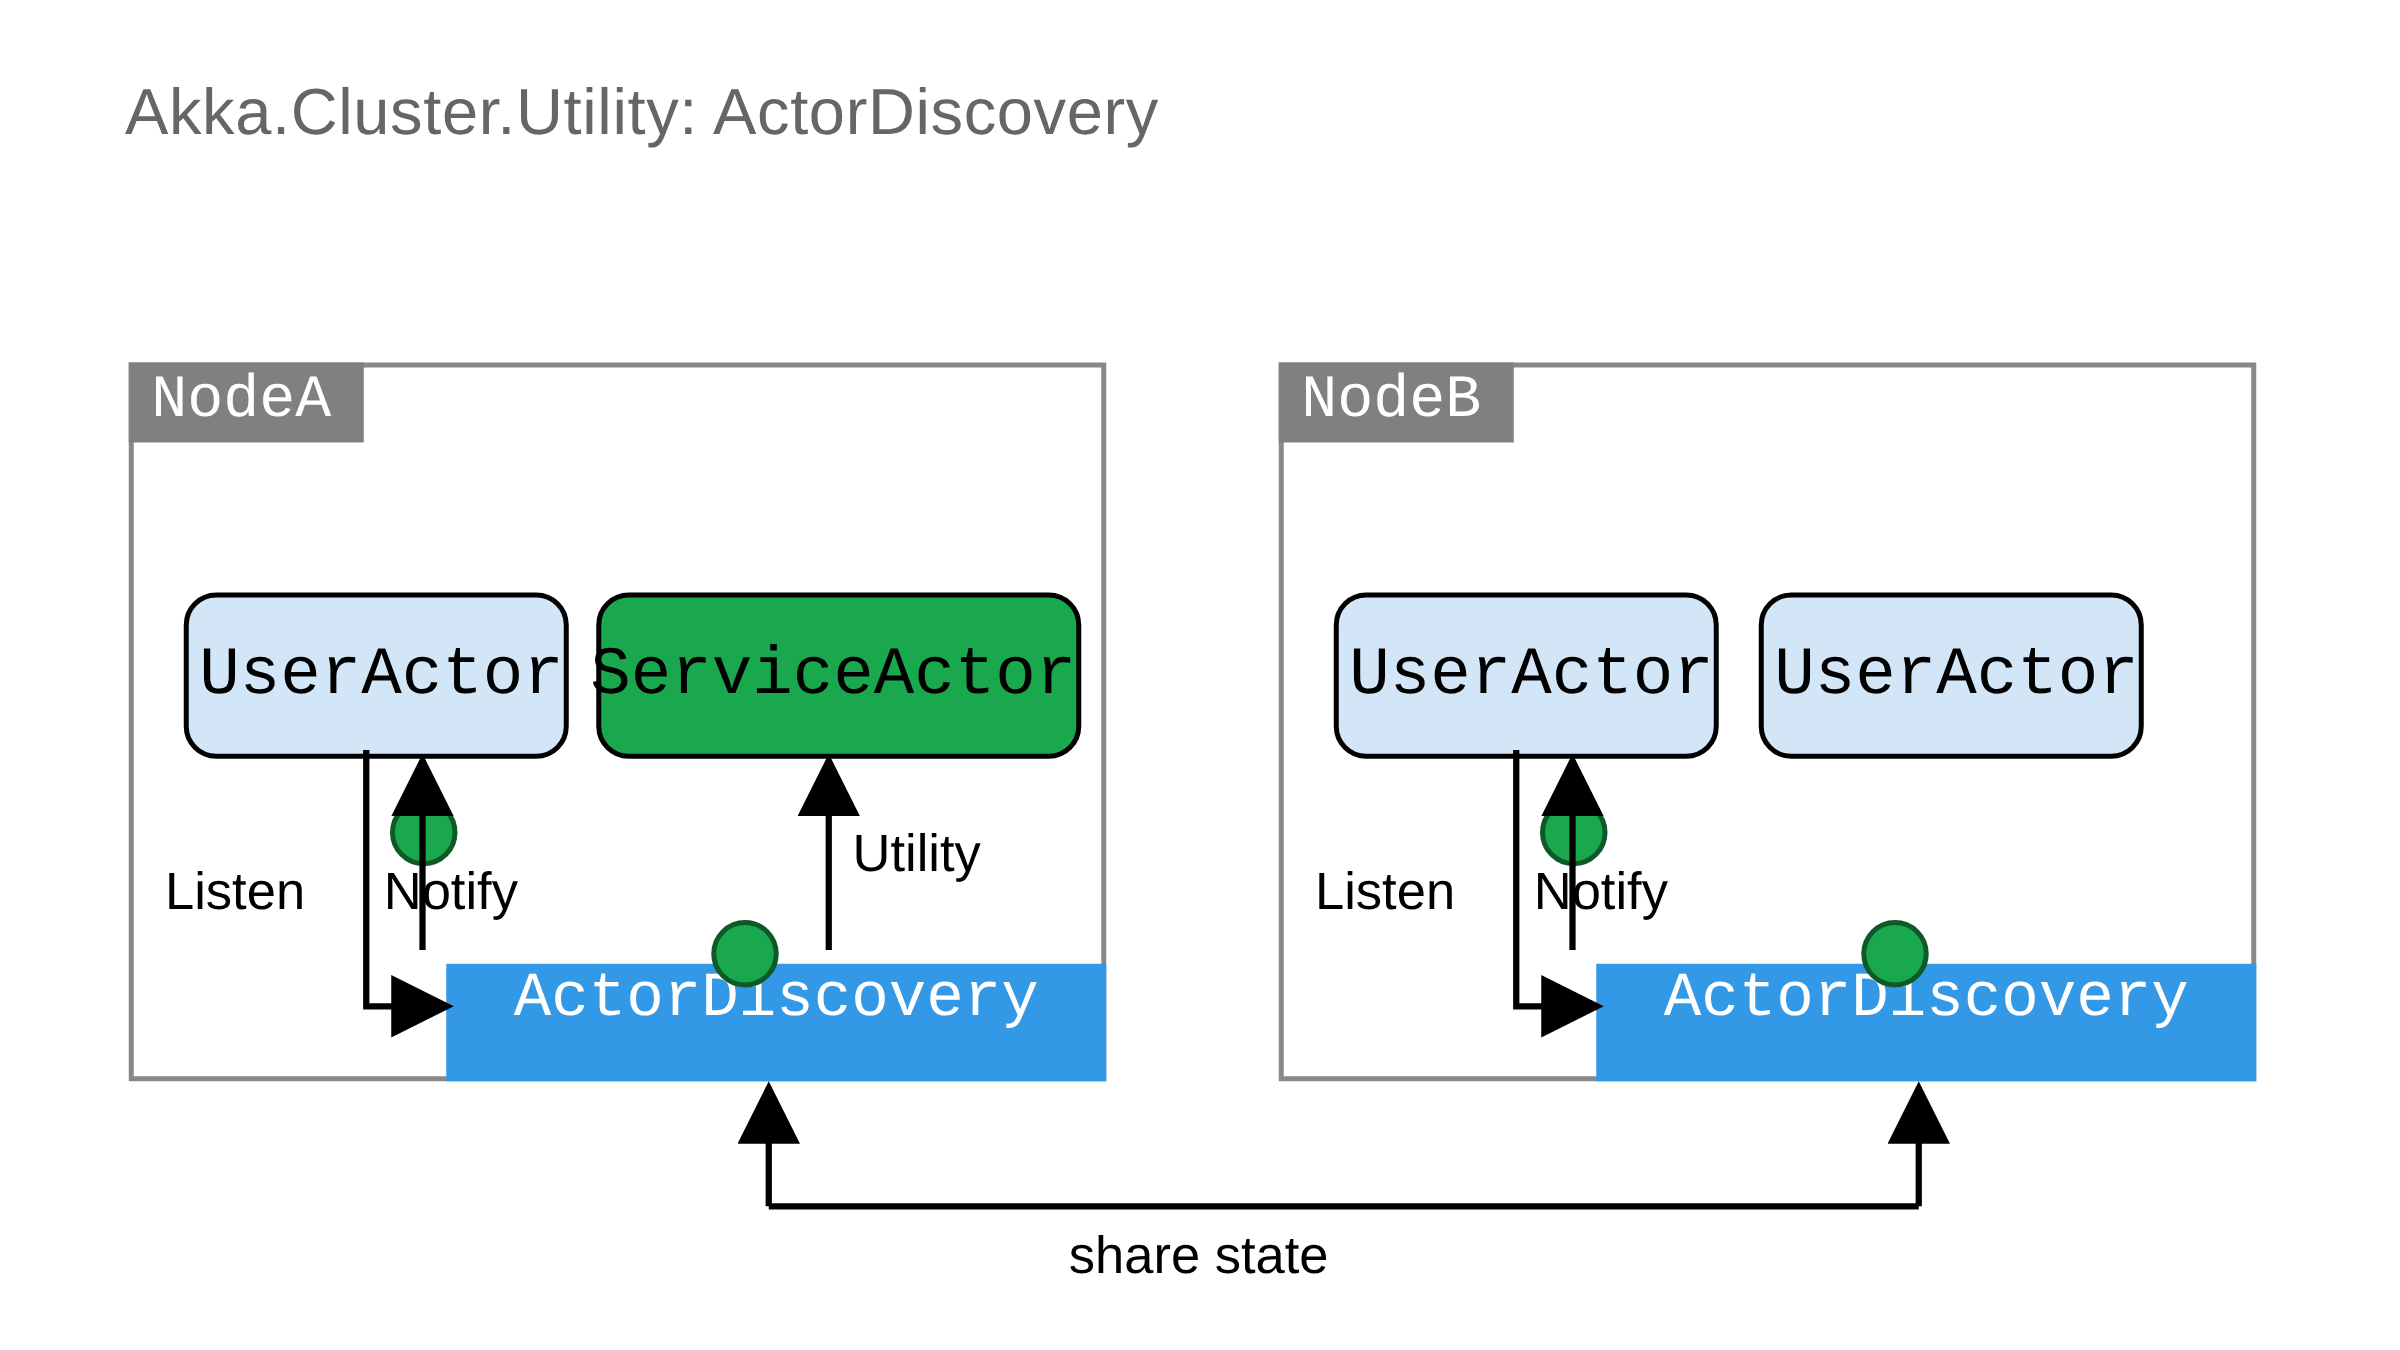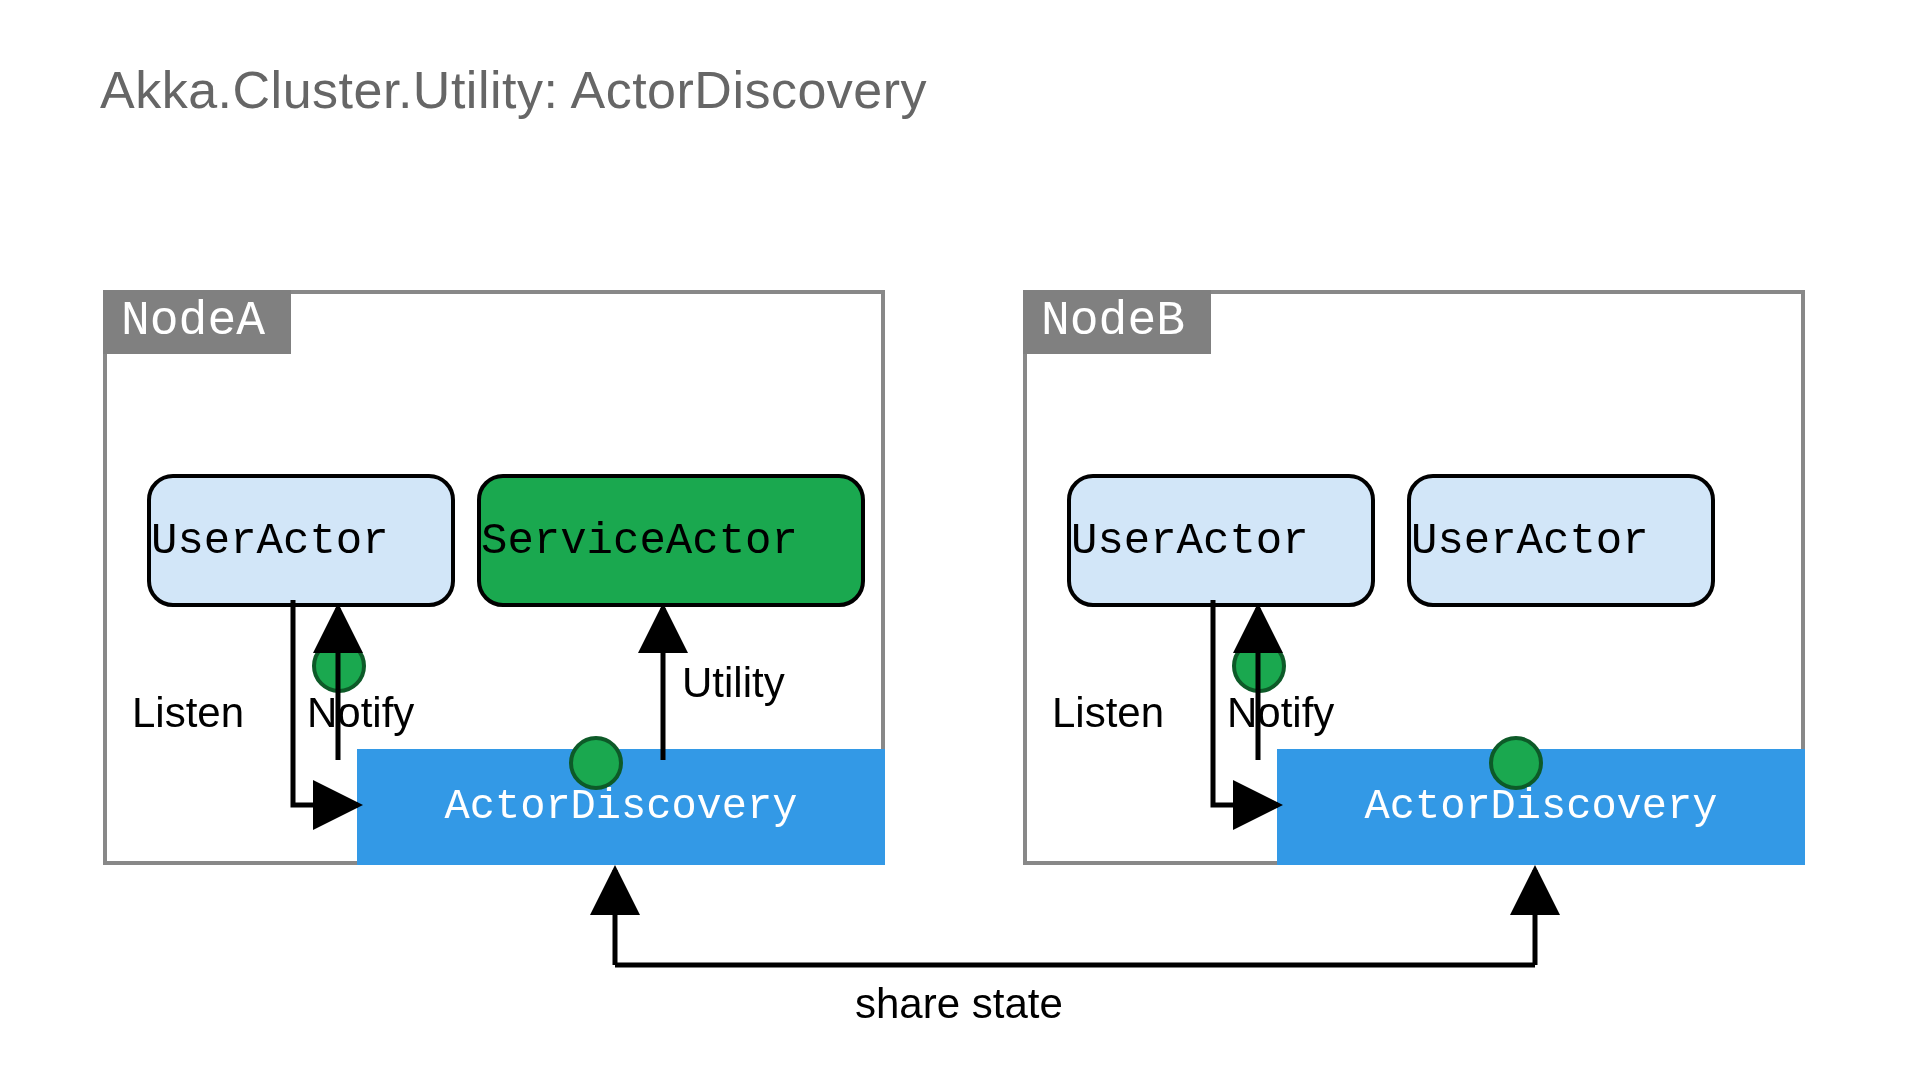--- a/index.html
+++ b/index.html
@@ -45,48 +45,48 @@
     font-size: 48px;
     padding: 4px 26px 6px 18px;
   }
 
   
   .actor {
     position: absolute;
     border: 4px solid #000000;
     border-radius: 26px;
     font-family: Consolas, "Courier New", monospace;
-    font-size: 44px;
+    font-size: 54px;
     display: flex;
     align-items: center;
-    justify-content: flex-start;
+    justify-content: flex-end;
     white-space: nowrap;
   }
   .actor-blue { background: #d2e6f8; color: #000; }
   .actor-green { background: #1aa84f; color: #000; }
 
   
   .na-user    { left: 40px;  top: 180px; width: 300px; height: 125px; }
   .na-service { left: 370px; top: 180px; width: 380px; height: 125px; }
 
   
   .nb-user1 { left: 40px;  top: 180px; width: 300px; height: 125px; }
   .nb-user2 { left: 380px; top: 180px; width: 300px; height: 125px; }
 
   
   .discovery-bar {
     position: absolute;
     background: #3399e6;
     color: #ffffff;
     font-family: Consolas, "Courier New", monospace;
-    font-size: 42px;
+    font-size: 50px;
     display: flex;
-    align-items: center;
+    align-items: flex-start;
     justify-content: center;
-    height: 116px;
+    height: 94px;
   }
   .node-a .discovery-bar { left: 250px; right: -4px; bottom: -4px; }
   .node-b .discovery-bar { left: 250px; right: -4px; bottom: -4px; }
 
   
   .dot {
     position: absolute;
     width: 46px;
     height: 46px;
     border-radius: 50%;

